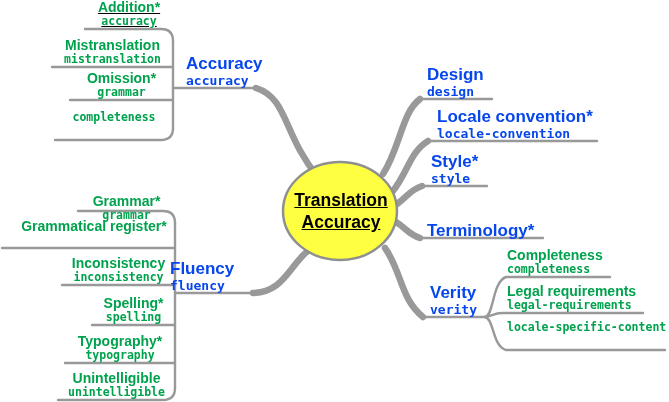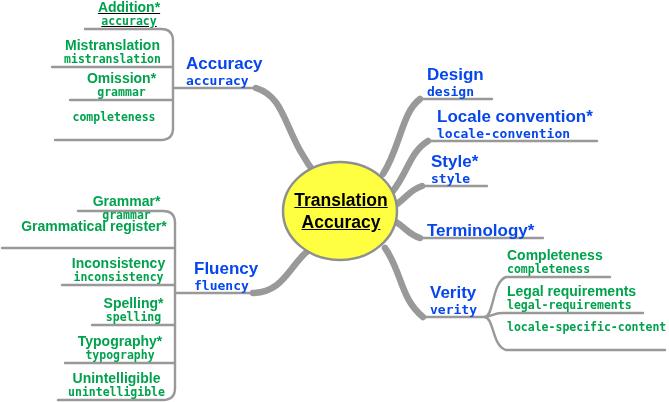--- a/index.html
+++ b/index.html
@@ -110,21 +110,21 @@
     <div class="c-leaf">mistranslation</div>
   </div>
   <div class="node centered" style="left:70px; top:71px; width:103px;">
     <div class="t-leaf">Omission*</div>
     <div class="c-leaf">grammar</div>
   </div>
   <div class="node centered" style="left:55px; top:111px; width:118px;">
     <div class="c-leaf">completeness</div>
   </div>
 
-  <div class="node" style="left:194px; top:259px;">
+  <div class="node" style="left:170px; top:259px;">
     <div class="t-main">Fluency</div>
     <div class="c-main">fluency</div>
   </div>
   <div class="node centered" style="left:78px; top:182px; width:97px;margin-top:12px;">
     <div class="t-leaf">Grammar*</div>
     <div class="c-leaf">grammar</div>
   </div>
   <div class="node centered" style="left:0px; top:219px; width:188px;">
     <div class="t-leaf">Grammatical register*</div>
   </div>

